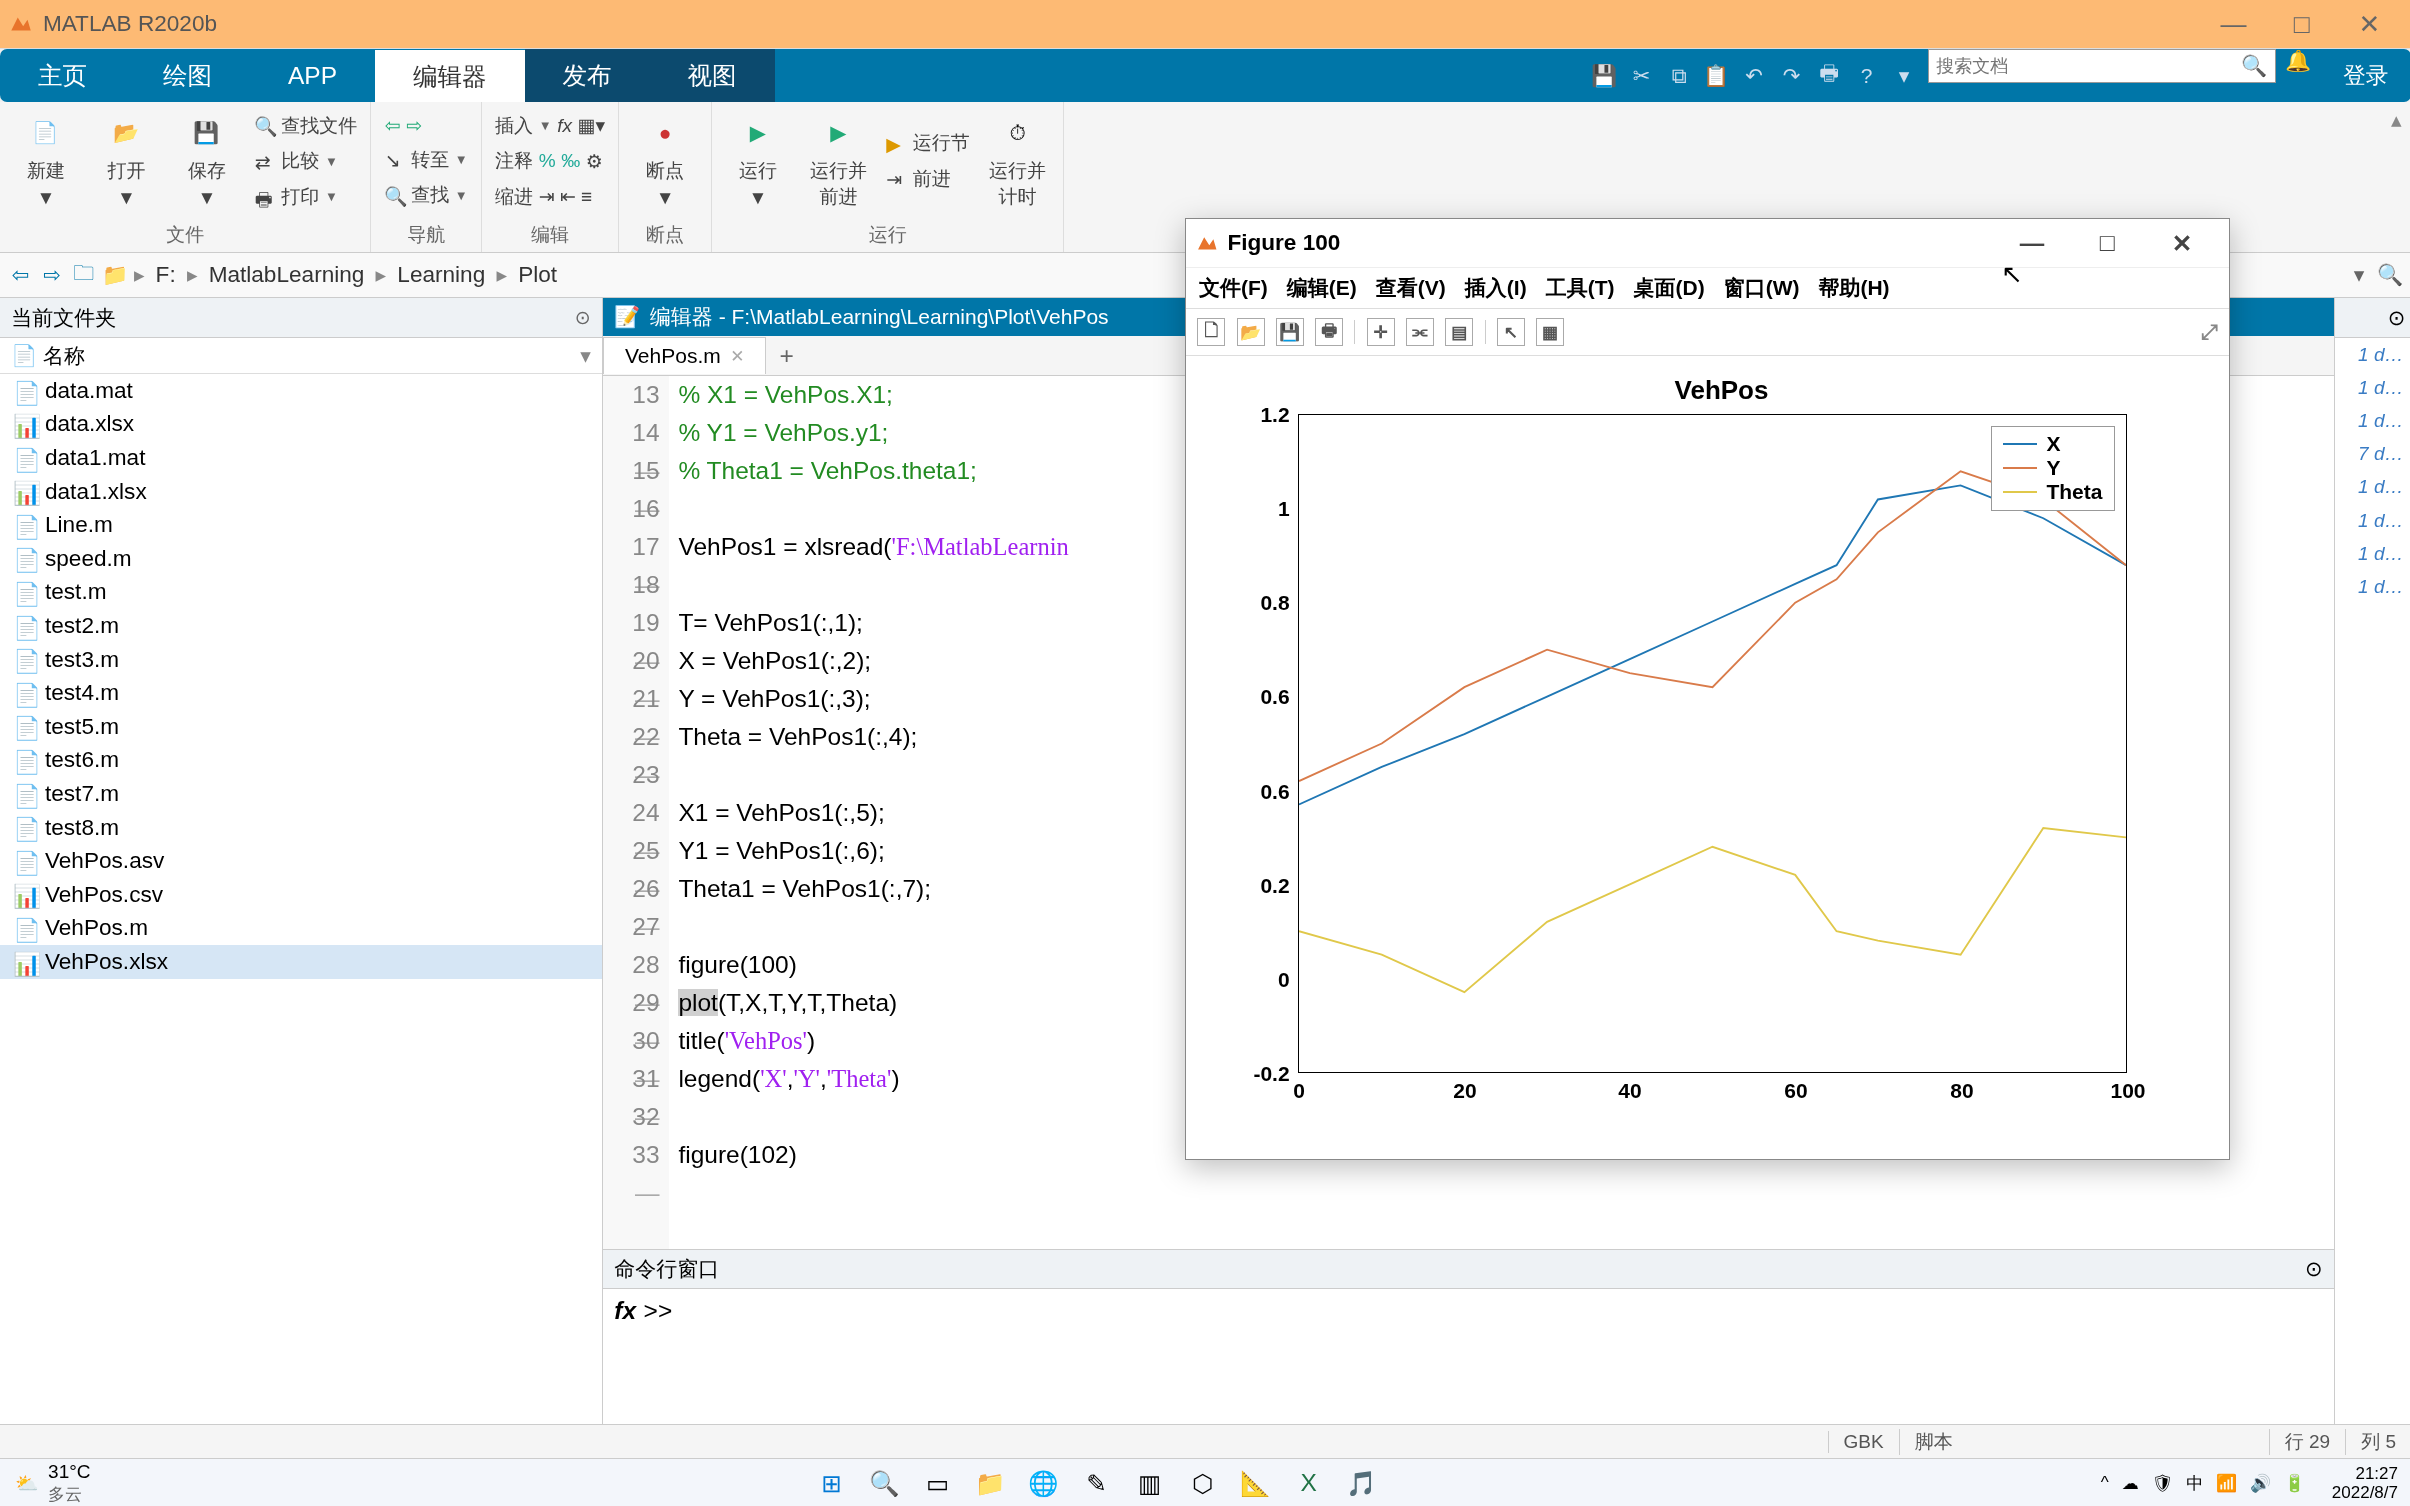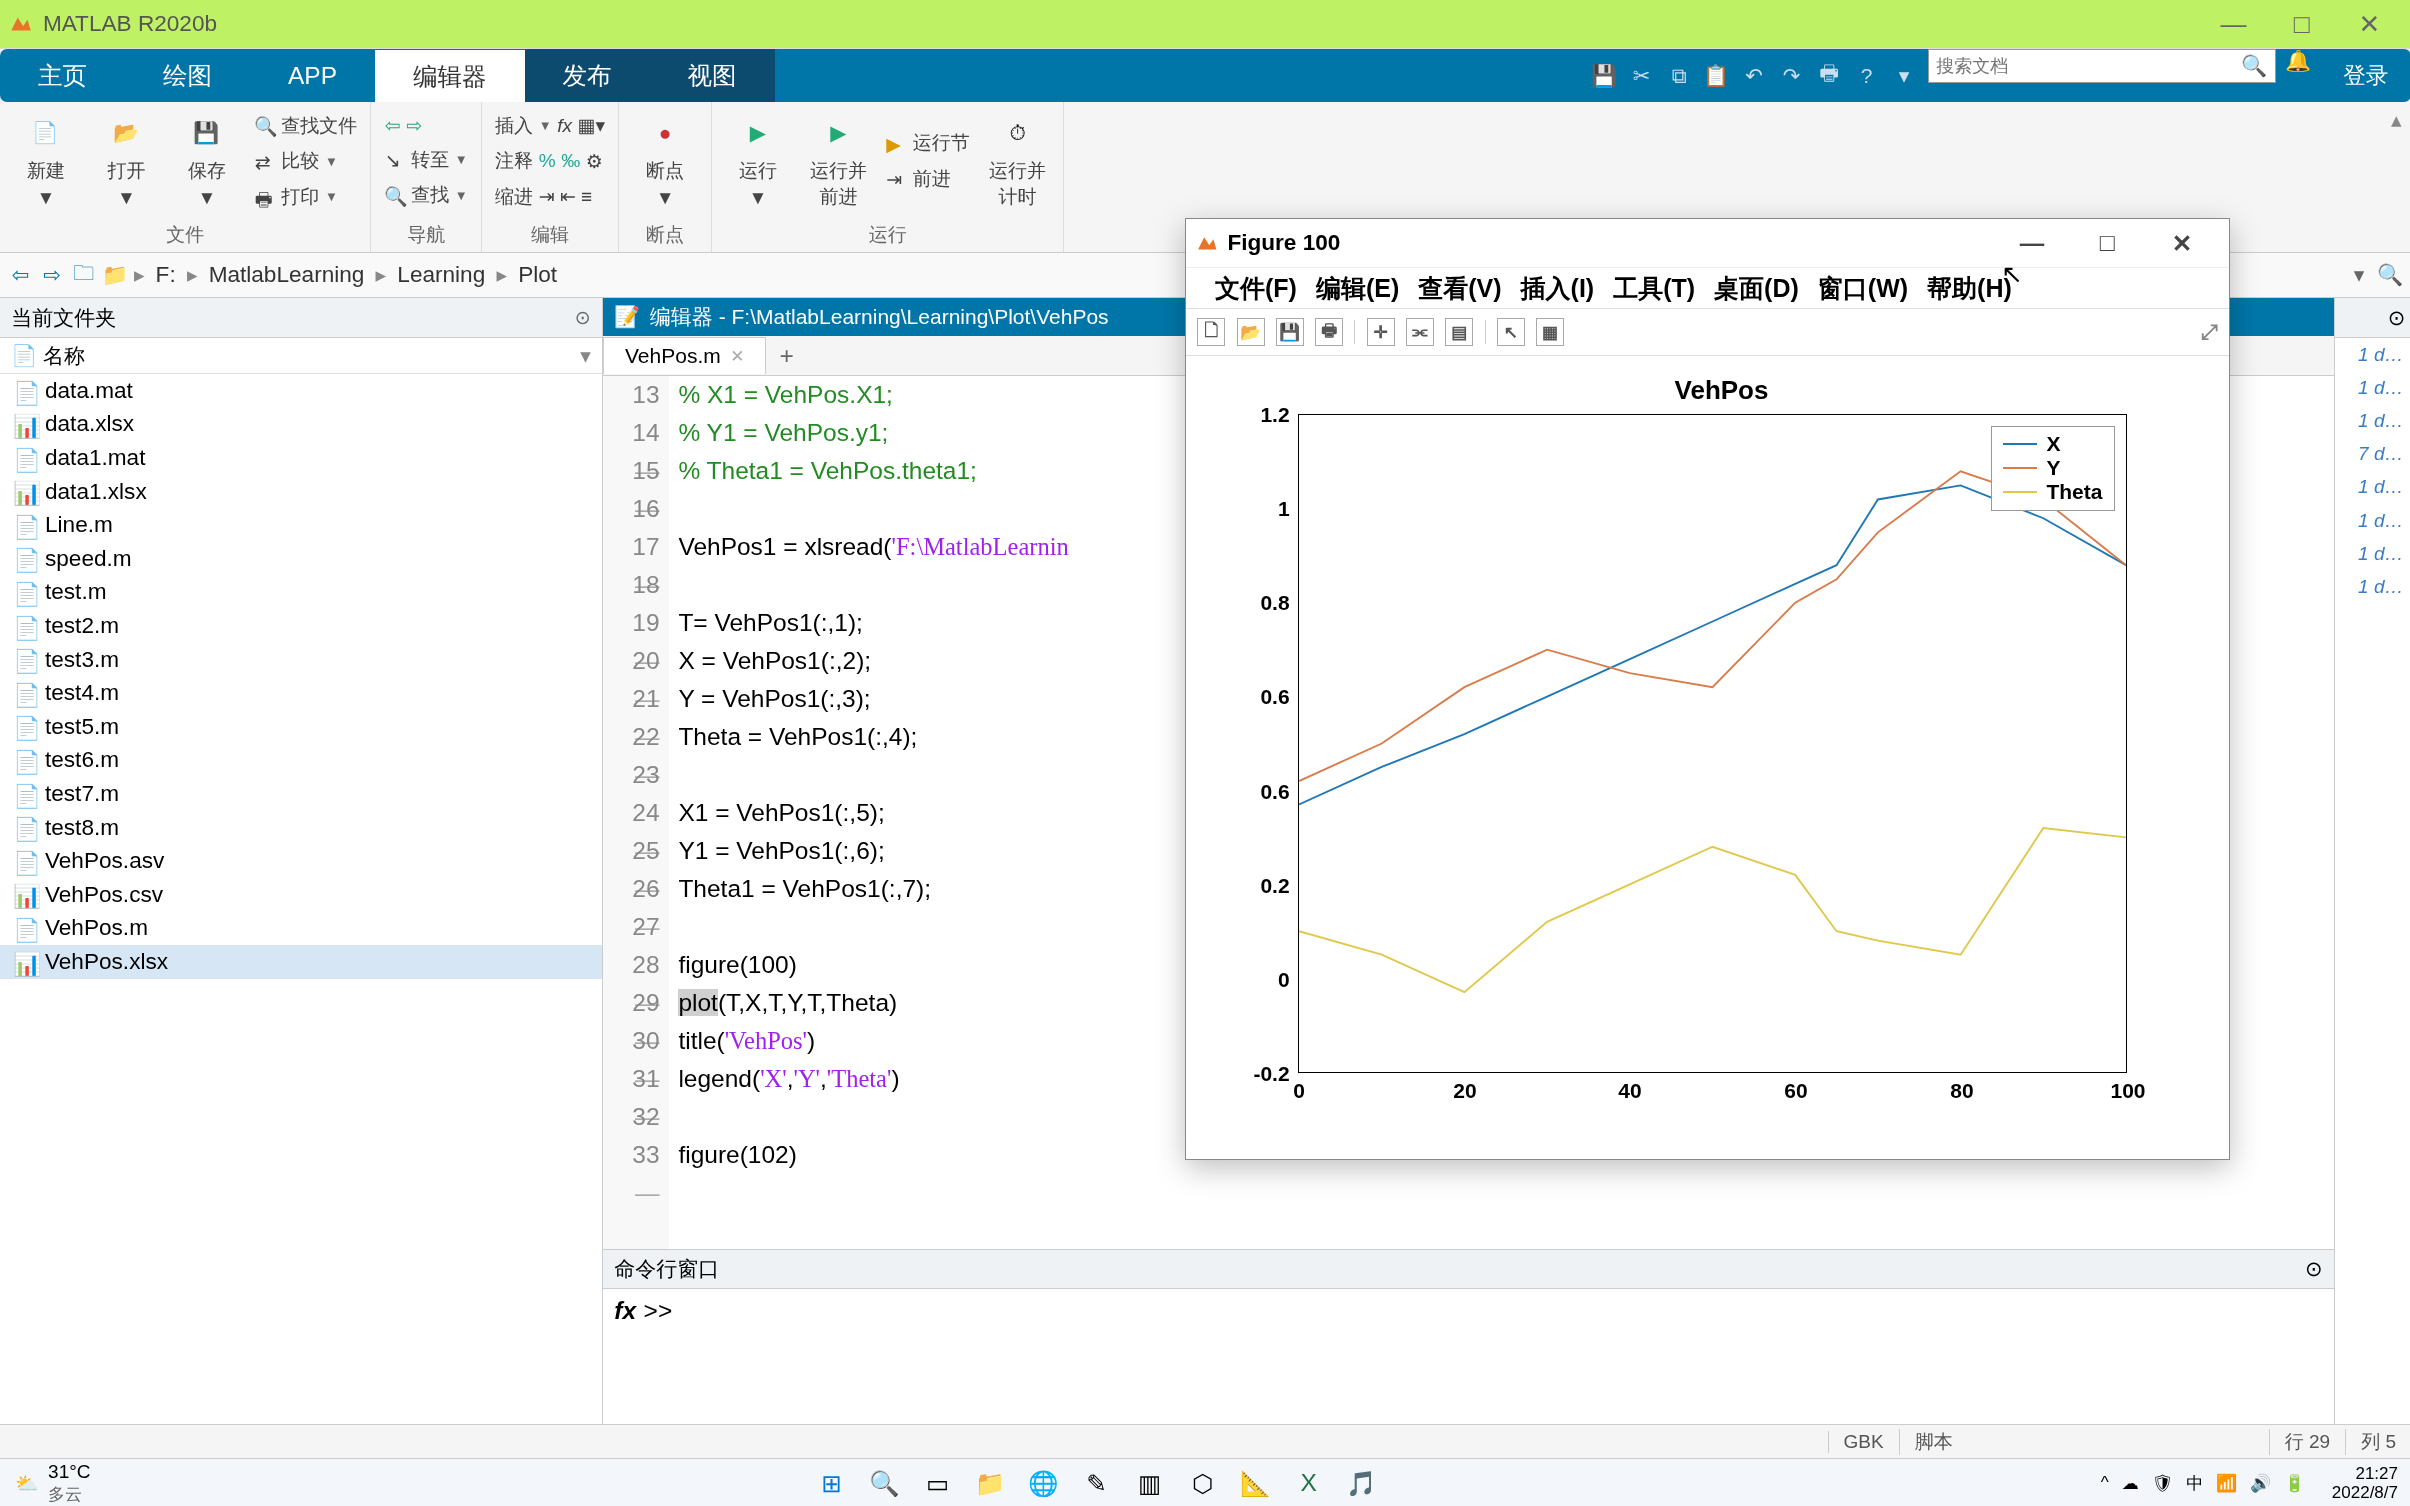--- a/index.html
+++ b/index.html
@@ -1,19 +1,19 @@
 <!DOCTYPE html>
 <html style="font-size:15px"><head>
 <meta charset="utf-8">
 <style>
 * { margin:0; padding:0; box-sizing:border-box; font-family:"Microsoft YaHei","Segoe UI",sans-serif; }
 body { background:#f0f0f0; width:2411px; height:1507px; overflow:hidden; position:relative; font-size:21px; }
 
 
-.titlebar { height:49px; background:#bef264; display:flex; align-items:center; padding:0 7.5px; border-bottom:0.9px solid #ddd; }
+.titlebar { height:49px; background:#fdba74; display:flex; align-items:center; padding:0 7.5px; border-bottom:0.9px solid #ddd; }
 .titlebar .logo { width:26px; height:26px; margin-right:9.4px; }
 .titlebar .title { flex:1; color:#555; font-size:22.6px; }
 .titlebar .winbtn { width:68px; height:49px; display:flex; align-items:center; justify-content:center; color:#666; font-size:26px; }
 
 
 .tabstrip { height:53px; background:#0076a8; display:flex; align-items:stretch;border-radius:7px; }
 .tabstrip .tab { padding:0 38px; color:#fff; display:flex; align-items:center; font-size:24.5px; }
 .tabstrip .tab.light { background:#0c4a6e; }
 .tabstrip .tab.active { background:#fff; color:#333; border-top:1.9px solid #0076a8; }
 .tabstrip .spacer { flex:1; }
@@ -83,21 +83,21 @@
 .detailbar .caret { position:absolute; right:13px; color:#666; }
 .dots { height:21px; background:#f5f5f5; padding:0 9.4px; font-size:15px; color:#666; letter-spacing:1.9px; border-top:0.9px solid #ddd; }
 .statusbar { position:absolute; bottom:49px; left:0; right:0; height:34px; background:#f5f5f5; border-top:0.9px solid #ccc; display:flex; align-items:center; font-size:19px; color:#555; }
 .statusbar .cell { padding:0 15px; border-left:0.9px solid #ccc; }
 
 
 .figwin { position:absolute; left:1185px; top:218px; width:1045px; height:942px; background:#fff; border:0.9px solid #888; box-shadow:0 7.5px 28px rgba(0,0,0,0.25); display:flex; flex-direction:column;font-weight:bold; }
 .figtitle { height:49px; display:flex; align-items:center; padding:0 9.4px; border-bottom:0.9px solid #eee; }
 .figtitle .ft { flex:1; font-size:22.6px; }
 .figtitle .fbtn { width:75px; height:49px; display:flex; align-items:center; justify-content:center; font-size:24.5px; color:#444; }
-.figmenu { height:41px; display:flex; align-items:center; gap:19px; padding:0 29px; font-size:25px; border-bottom:0.9px solid #ddd; }
+.figmenu { height:41px; display:flex; align-items:center; gap:19px; padding:0 13px; font-size:21px; border-bottom:0.9px solid #ddd; }
 .figtb { height:47px; display:flex; align-items:center; gap:11.3px; padding:0 11.3px; border-bottom:0.9px solid #ddd; }
 .figtb .tic { width:28px; height:28px; border:0.9px solid #aaa; display:flex; align-items:center; justify-content:center; font-size:17px; color:#555; }
 .plotarea { flex:1; position:relative; padding:19px 28px 28px 56px; }
 .charttitle { text-align:center; font-size:26px; margin-bottom:7.5px; }
 .axes { position:relative; width:829px; height:659px; border:0.9px solid #000; margin-left:56px; }
 .ytick { position:absolute; right:100%; transform:translateY(-50%); padding-right:9.4px; font-size:21px; }
 .xtick { position:absolute; top:100%; transform:translateX(-50%); padding-top:7.5px; font-size:21px; }
 .legend { position:absolute; right:11.3px; top:11.3px; background:#fff; border:0.9px solid #999; padding:5.6px 11.3px; font-size:21px; }
 .legend .lrow { display:flex; align-items:center; gap:9.4px; }
 .legend .lline { width:34px; height:1.9px; }

